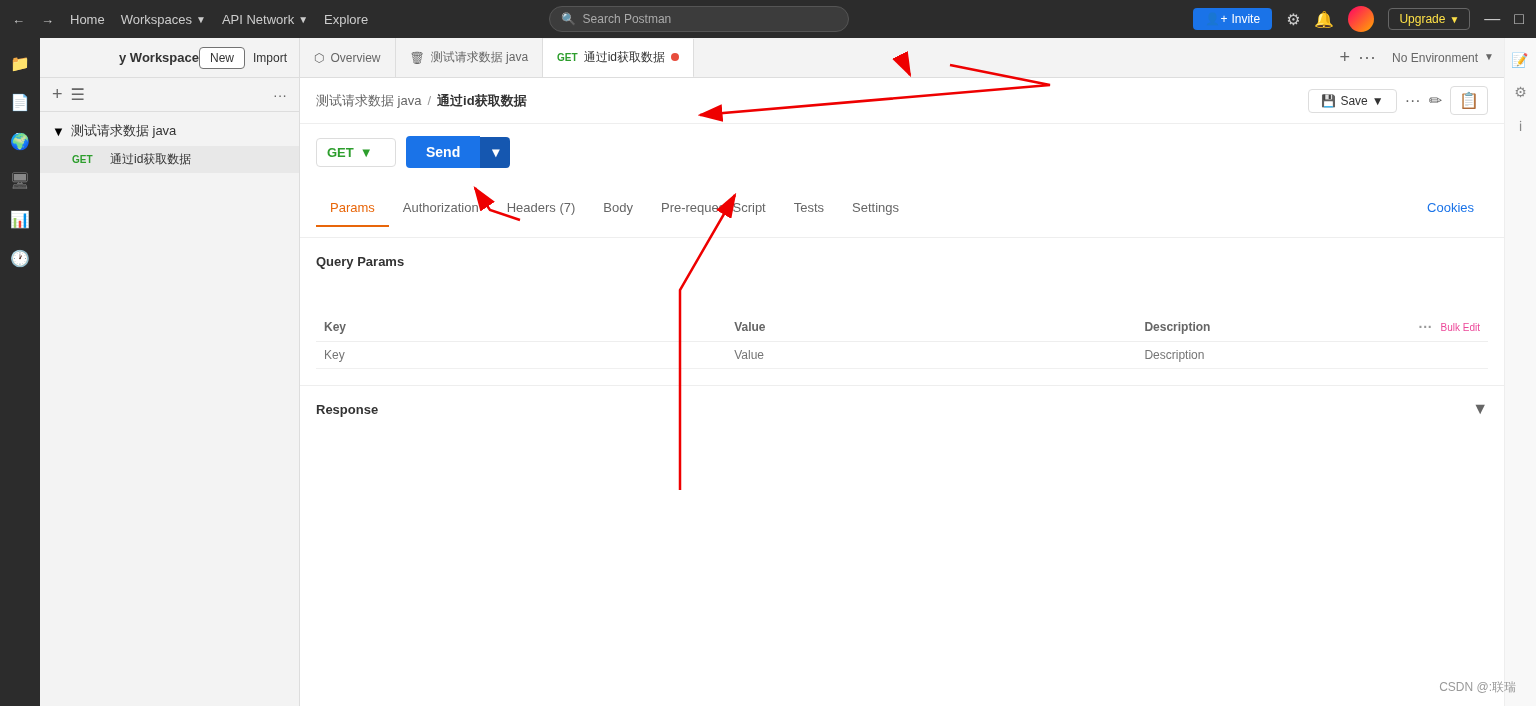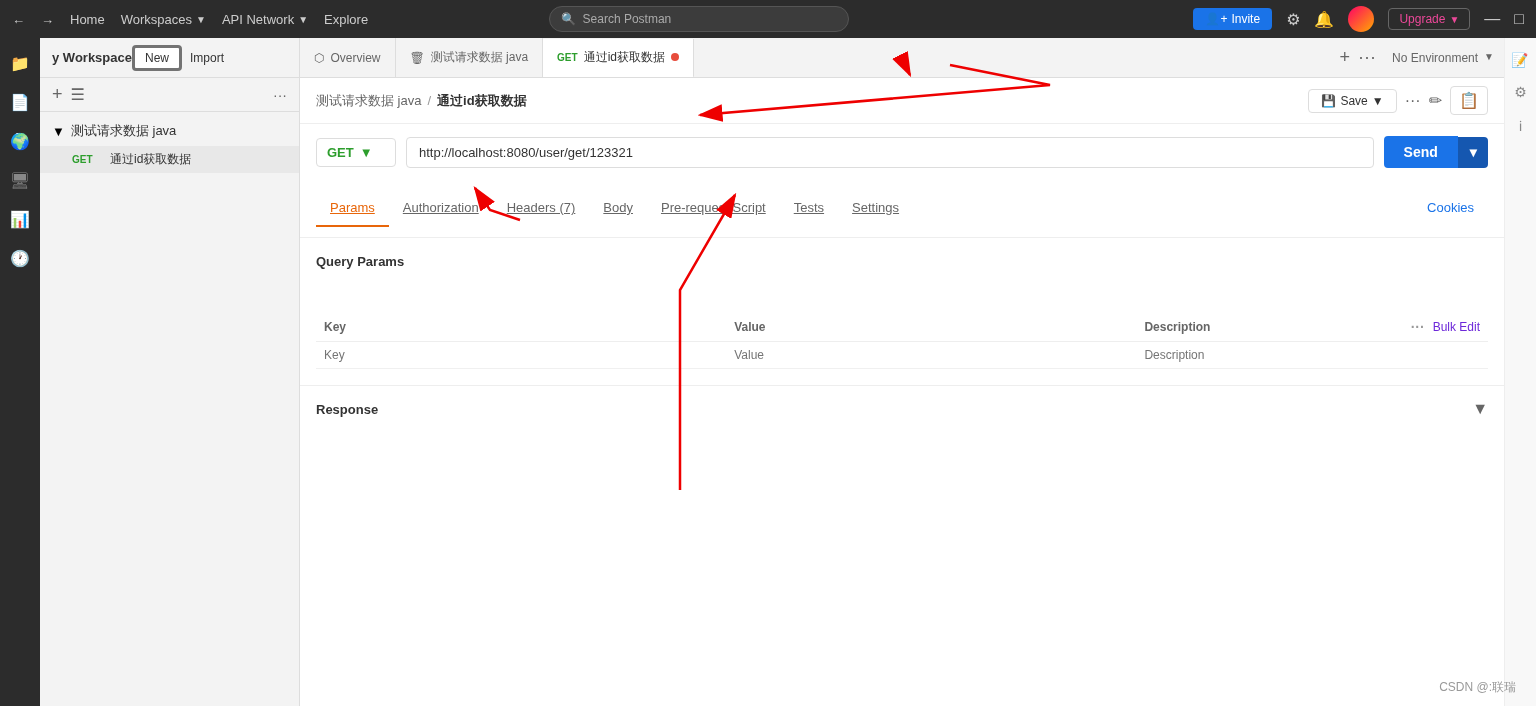--- a/index.html
+++ b/index.html
@@ -18,44 +18,44 @@
       display: flex; align-items: center; padding: 0 12px; height: 26px; color: #aaa; font-size: 12px; cursor: pointer;
     }
     .top-nav .search-icon { margin-right: 6px; }
     .invite-btn {
       background: #1a73e8; color: #fff; border: none; border-radius: 4px;
       padding: 4px 12px; font-size: 12px; cursor: pointer; display: flex; align-items: center; gap: 4px;
     }
     .top-nav-right { display: flex; align-items: center; gap: 14px; margin-left: auto; }
     .top-nav-right .icon-btn { background: none; border: none; color: #ccc; font-size: 16px; cursor: pointer; }
     .avatar { width: 26px; height: 26px; border-radius: 50%; background: linear-gradient(135deg, #f06, #fa0); display: inline-block; }
-    .upgrade-btn { background: none; border: 1px solid #666; color: #ec4899; border-radius: 4px; padding: 3px 10px; font-size: 12px; cursor: pointer; display: flex; align-items: center; gap: 4px; }
+    .upgrade-btn { background: none; border: 1px solid #666; color: #fde047; border-radius: 4px; padding: 3px 10px; font-size: 12px; cursor: pointer; display: flex; align-items: center; gap: 4px; }
 
     
     .app-layout { display: flex; height: calc(100vh - 38px); }
 
     
     .icon-strip {
       width: 40px; background: #2c2c2c; display: flex; flex-direction: column; align-items: center;
       padding-top: 8px; gap: 4px; flex-shrink: 0;
     }
     .icon-strip .strip-icon { color: #888; font-size: 16px; padding: 8px 0; cursor: pointer; width: 100%; text-align: center; }
 
     
     .sidebar {
       width: 260px; background: #f3f3f3; border-right: 1px solid #ddd;
       display: flex; flex-direction: column; flex-shrink: 0;
     }
     .sidebar-header {
-      display: flex; align-items: center; justify-content: flex-start;
+      display: flex; align-items: center; justify-content: flex-end;
       padding: 8px 12px; border-bottom: 1px solid #ddd; height: 40px;
     }
     .workspace-title { font-size: 13px; font-weight: 600; color: #333; }
     .sidebar-header-actions { display: flex; align-items: center; gap: 8px; }
-    .new-btn { background: #fff; border: 3px solid #737373; border-radius: 4px; padding: 3px 10px; font-size: 12px; cursor: pointer; color: #333; }
+    .new-btn { background: #fff; border: 1px solid #737373; border-radius: 4px; padding: 3px 10px; font-size: 12px; cursor: pointer; color: #333; }
     .import-btn { background: none; border: none; font-size: 12px; color: #333; cursor: pointer; }
 
     .sidebar-content { flex: 1; overflow-y: auto; padding: 4px 0; }
     .collection-item { padding: 6px 12px; cursor: pointer; display: flex; align-items: center; gap: 6px; }
     .collection-name { font-size: 13px; color: #333; }
     .request-item { padding: 5px 12px 5px 32px; cursor: pointer; display: flex; align-items: center; gap: 8px; background: #e8e8e8; }
     .method-badge { font-size: 10px; font-weight: 700; color: #2d9e2d; min-width: 30px; }
     .request-name { font-size: 12px; color: #333; }
 
     
@@ -100,35 +100,35 @@
     }
     .send-btn-group { display: flex; align-items: center; }
     .send-btn {
       background: #1a73e8; color: #fff; border: none; border-radius: 4px 0 0 4px;
       padding: 8px 20px; font-size: 14px; font-weight: 600; cursor: pointer;
     }
     .send-dropdown { background: #1557b0; color: #fff; border: none; border-radius: 0 4px 4px 0; padding: 8px 8px; cursor: pointer; border-left: 1px solid #1557b0; }
 
     
     .req-tabs { display: flex; align-items: center; padding: 0 16px; border-bottom: 1px solid #eee; background: #fff; }
-    .req-tab { padding: 10px 14px; font-size: 13px; color: #666; cursor: pointer; border-bottom: 2px solid transparent; text-decoration: underline; }
+    .req-tab { padding: 10px 14px; font-size: 13px; color: #666; cursor: pointer; border-bottom: 2px solid transparent; }
     .req-tab.active { color: #e8660a; border-bottom: 2px solid #e8660a; }
     .req-tab-right { margin-left: auto; }
     .cookies-btn { background: none; border: none; color: #1a73e8; font-size: 13px; cursor: pointer; padding: 10px 0; }
 
     
     .params-section { padding: 16px; background: #fff; }
     .params-title { font-size: 13px; font-weight: 600; color: #333; margin-bottom: 12px; }
     .params-table { width: 100%; border-collapse: collapse; margin-top: 44px; }
     .params-table th { text-align: left; font-size: 12px; font-weight: 600; color: #666; padding: 6px 8px; border-bottom: 1px solid #eee; }
     .params-table td { padding: 6px 8px; border-bottom: 1px solid #f0f0f0; font-size: 12px; color: #999; }
     .params-table .key-col { width: 35%; }
     .params-table .val-col { width: 35%; }
     .params-table .desc-col { width: 30%; }
-    .bulk-edit-btn { background: none; border: none; color: #6d28d9; font-size: 12px; cursor: pointer; }
+    .bulk-edit-btn { background: none; border: none; color: #ec4899; font-size: 10px; cursor: pointer; }
     .more-dots { color: #999; font-size: 14px; }
 
     
     .response-section { border-top: 1px solid #eee; padding: 14px 16px; display: flex; align-items: center; justify-content: space-between; cursor: pointer; text-align: right; }
     .response-title { font-size: 13px; font-weight: 600; color: #333; }
     .response-chevron { color: #666; font-size: 16px; }
 
     
     .right-strip {
       width: 32px; background: #f8f8f8; border-left: 1px solid #eee;
@@ -267,21 +267,20 @@
         <button class="edit-btn">✏</button>
         <button class="doc-btn">📋</button>
       </div>
     </div>
 
     <div class="request-bar">
       <div class="method-select">
         <span>GET</span>
         <span>▼</span>
       </div>
-      <input class="url-input" type="text" value="http://localhost:8080/user/get/123321" style="">
       <div class="send-btn-group">
         <button class="send-btn">Send</button>
         <button class="send-dropdown">▼</button>
       </div>
     </div>
 
     <div class="req-tabs">
       <div class="req-tab active">Params</div>
       <div class="req-tab">Authorization</div>
       <div class="req-tab">Headers (7)</div>

